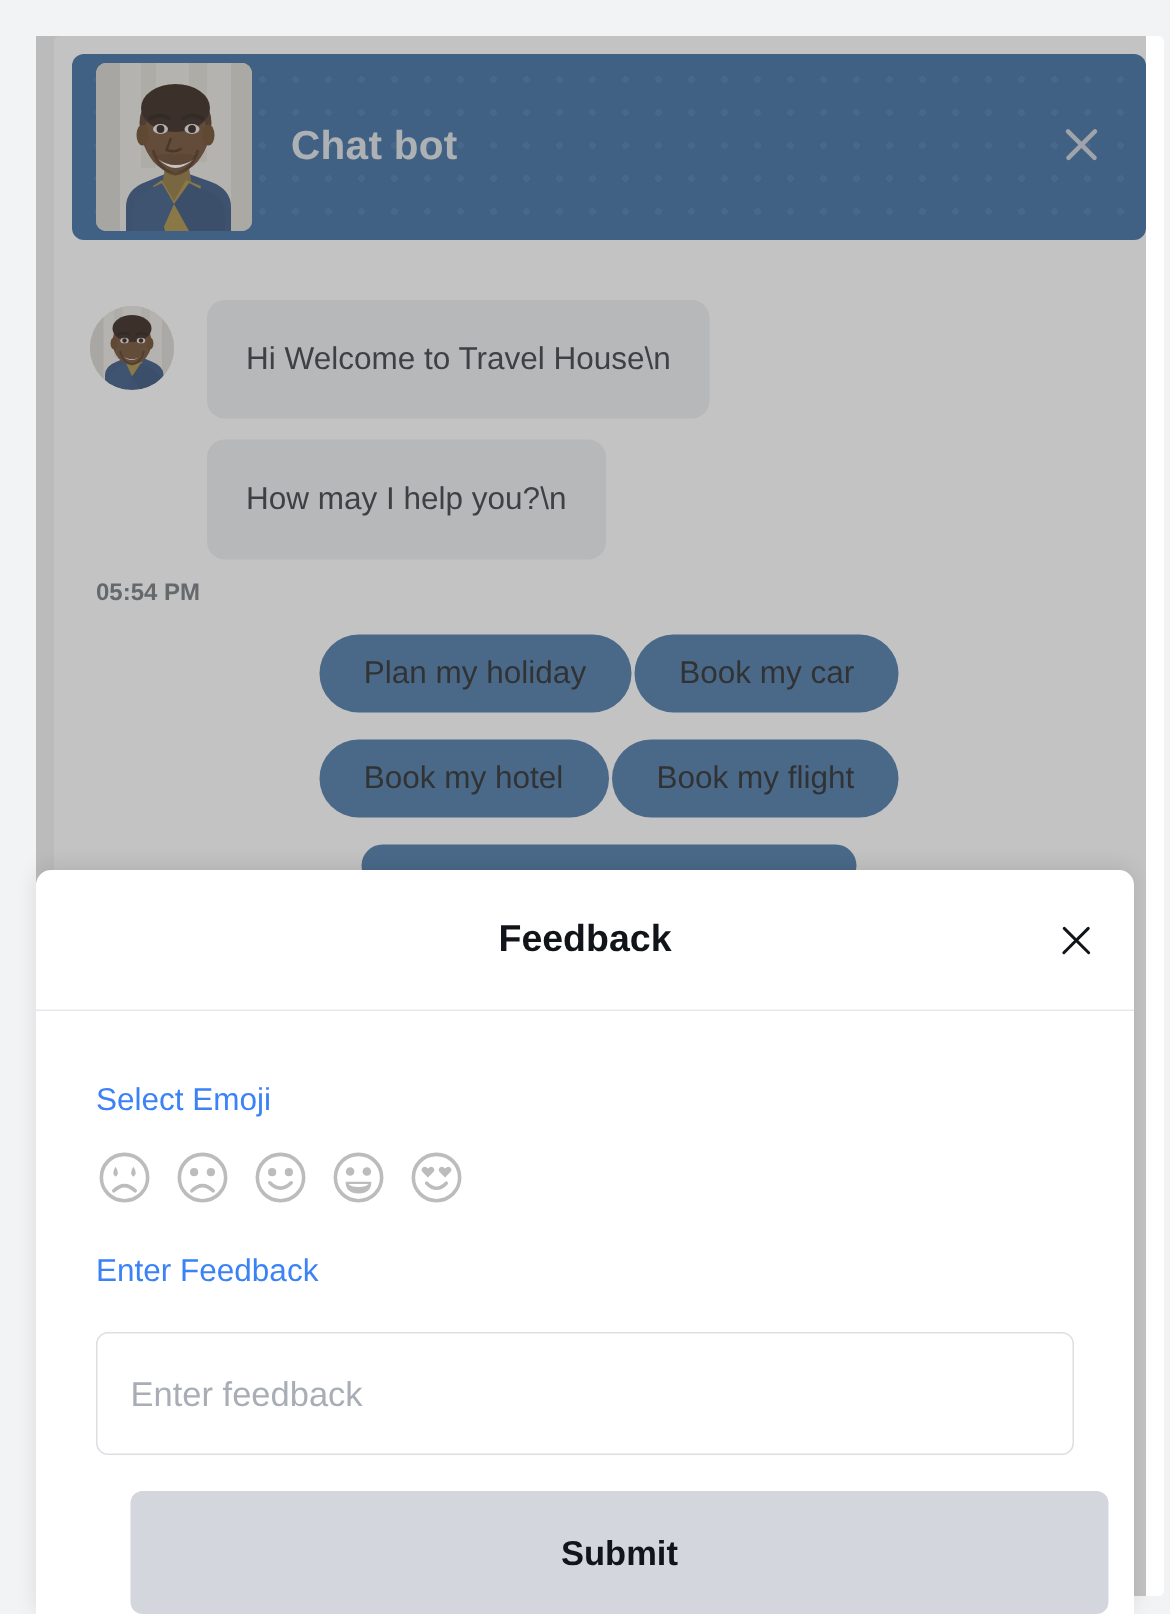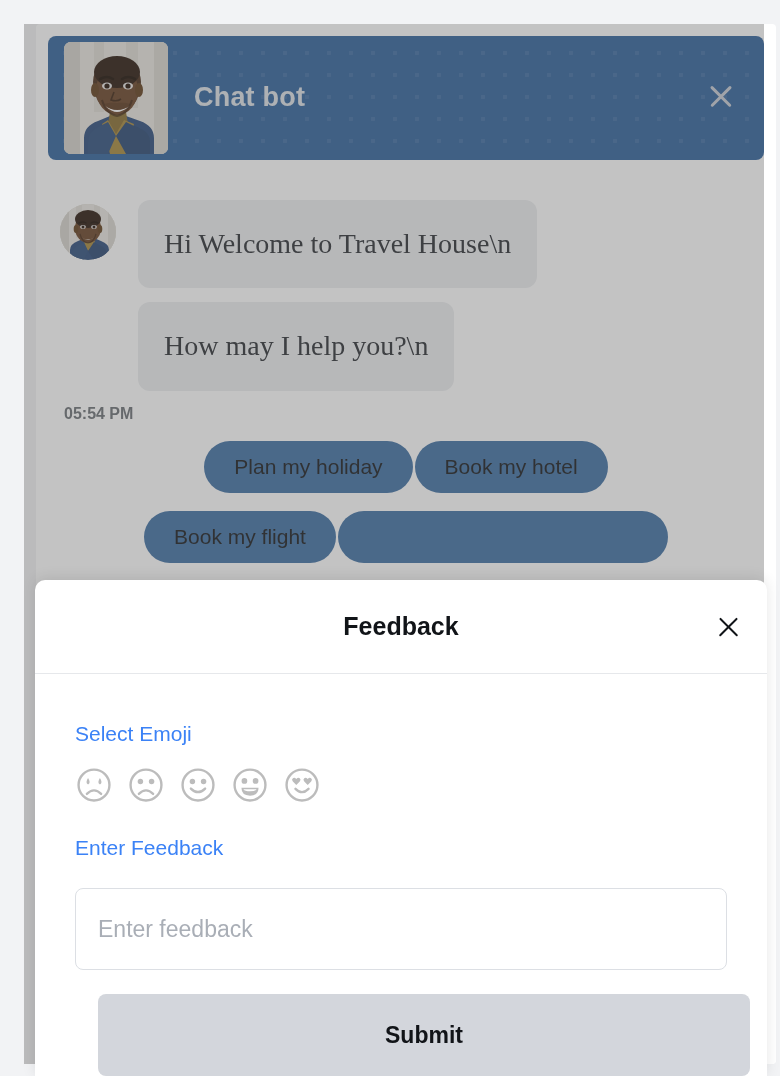--- a/index.html
+++ b/index.html
@@ -148,25 +148,24 @@
     background: #d8d4cc;
     position: relative;
   }
 
   .msg-avatar.spacer { visibility: hidden; }
 
   .bubble {
     background: #eceef0;
     border-radius: 12px;
     padding: 26px 26px;
-    font-size: 28px;
+    font-size: 21px;
     color: #2f3237;
     line-height: 1.3;
     max-width: 480px;
-    font-family: Liberation Serif, serif;
   }
 
   .timestamp {
     font-size: 16px;
     color: #6e7378;
     margin: 10px 0 18px 4px;
     font-weight: bold;
   }
 
   
@@ -188,21 +187,21 @@
     font-family: "Liberation Sans", sans-serif;
     cursor: pointer;
     white-space: nowrap;
   }
 
   .qr-wide { min-width: 330px; }
 
   
   #feedback-modal {
     position: absolute;
-    left: 35px;
+    left: 24px;
     top: 580px;
     width: 732px;
     height: 496px;
     background: #ffffff;
     border-radius: 10px 10px 0 0;
     box-shadow: 0 -2px 14px rgba(0,0,0,0.10);
     z-index: 20;
     overflow: hidden;
   }
 
@@ -376,20 +375,21 @@
 
     <div class="msg-row">
       <div class="msg-avatar spacer"></div>
       <div class="bubble">How may I help you?\n</div>
     </div>
 
     <div class="timestamp">05:54 PM</div>
 
     <div class="quick-replies">
       <button class="quick-reply">Plan my holiday</button>
+      <button class="quick-reply">Book my car</button>
       <button class="quick-reply">Book my hotel</button>
       <button class="quick-reply">Book my flight</button>
       <button class="quick-reply qr-wide"></button>
     </div>
   </div>
 </div>
 
 <div id="chat-dim"></div>
 
 <div id="feedback-modal">

